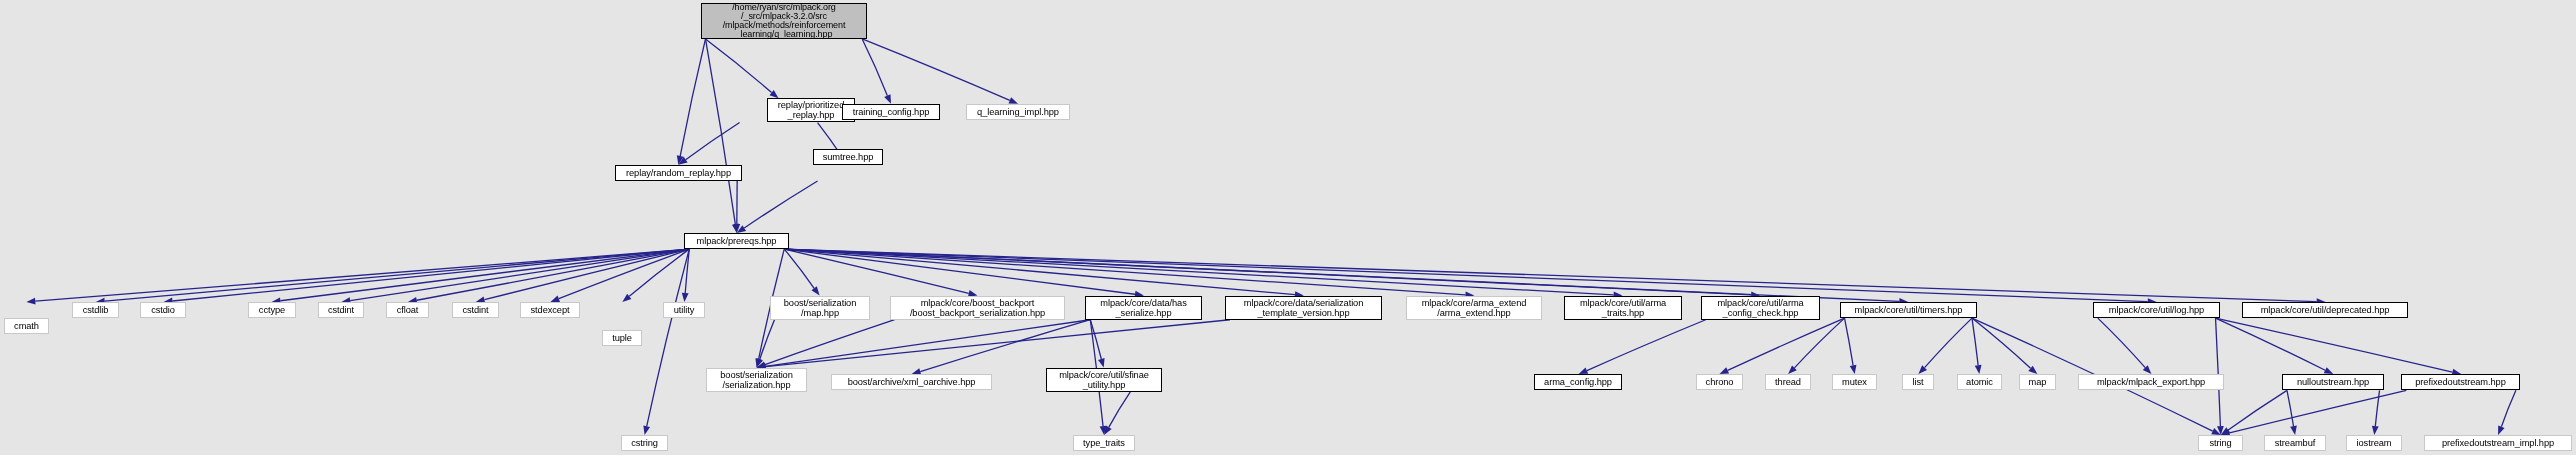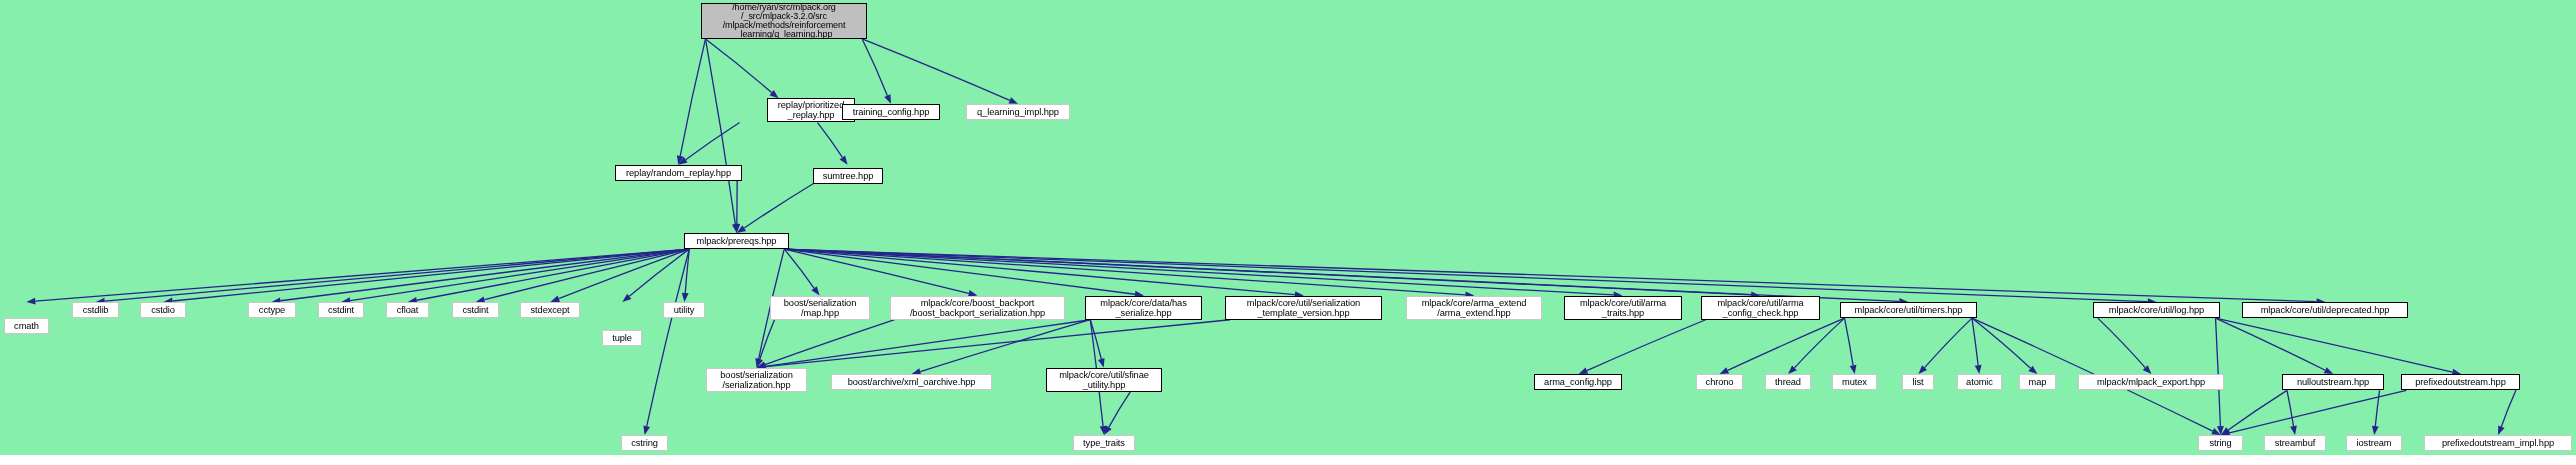--- a/index.html
+++ b/index.html
@@ -8,21 +8,21 @@
     background: #ffffff;
   }
   body {
     font-family: "Liberation Sans", sans-serif;
   }
   #graph-root {
     position: relative;
     width: 2576px;
     height: 455px;
     overflow: hidden;
-    background: #86efac;
+    background: #e5e5e5;
   }
   #graph-svg {
     position: absolute;
     top: 0;
     left: 0;
     width: 2576px;
     height: 465px;
   }
   .edge {
     fill: none;
@@ -179,39 +179,39 @@
   <div id="nodes-layer">
       <div class="node root" style="left: 701px; top: 3.2px; width: 166px; height: 36px; font-size: 9px; line-height: 9px;">/home/ryan/src/mlpack.org
 /_src/mlpack-3.2.0/src
 /mlpack/methods/reinforcement
 _learning/q_learning.hpp</div>
       <div class="node strong" style="left: 735px; top: 98px; width: 88px; height: 24px; margin-left: 32px;">replay/prioritized
 _replay.hpp</div>
       <div class="node strong" style="left: 842px; top: 104px; width: 98px; height: 16px;">training_config.hpp</div>
       <div class="node" style="left: 966px; top: 104px; width: 104px; height: 16px;">q_learning_impl.hpp</div>
       <div class="node strong" style="left: 615px; top: 165px; width: 127px; height: 16px;">replay/random_replay.hpp</div>
-      <div class="node strong" style="left: 813px; top: 168px; width: 70px; height: 16px;">sumtree.hpp</div>
+      <div class="node strong" style="left: 813px; top: 149px; width: 70px; height: 16px;">sumtree.hpp</div>
       <div class="node strong" style="left: 684px; top: 233px; width: 105px; height: 16px;">mlpack/prereqs.hpp</div>
       <div class="node" style="left: 4px; top: 318px; width: 45px; height: 16px;">cmath</div>
       <div class="node" style="left: 72px; top: 302px; width: 47px; height: 16px;">cstdlib</div>
       <div class="node" style="left: 140px; top: 302px; width: 46px; height: 16px;">cstdio</div>
       <div class="node" style="left: 248px; top: 302px; width: 48px; height: 16px;">cctype</div>
       <div class="node" style="left: 318px; top: 302px; width: 46px; height: 16px;">cstdint</div>
       <div class="node" style="left: 386px; top: 302px; width: 43px; height: 16px;">cfloat</div>
       <div class="node" style="left: 452px; top: 302px; width: 47px; height: 16px;">cstdint</div>
       <div class="node" style="left: 520px; top: 302px; width: 60px; height: 16px;">stdexcept</div>
       <div class="node" style="left: 602px; top: 302px; width: 40px; height: 16px; margin-top: 28px;">tuple</div>
       <div class="node" style="left: 663px; top: 302px; width: 42px; height: 16px;">utility</div>
       <div class="node" style="left: 770px; top: 296px; width: 100px; height: 24px;">boost/serialization
 /map.hpp</div>
       <div class="node" style="left: 890px; top: 296px; width: 175px; height: 24px;">mlpack/core/boost_backport
 /boost_backport_serialization.hpp</div>
       <div class="node strong" style="left: 1085px; top: 296px; width: 117px; height: 24px;">mlpack/core/data/has
 _serialize.hpp</div>
-      <div class="node strong" style="left: 1225px; top: 296px; width: 157px; height: 24px;">mlpack/core/util/serialization
+      <div class="node strong" style="left: 1225px; top: 296px; width: 157px; height: 24px;">mlpack/core/data/serialization
 _template_version.hpp</div>
       <div class="node" style="left: 1406px; top: 296px; width: 136px; height: 24px;">mlpack/core/arma_extend
 /arma_extend.hpp</div>
       <div class="node strong" style="left: 1564px; top: 296px; width: 118px; height: 24px;">mlpack/core/util/arma
 _traits.hpp</div>
       <div class="node strong" style="left: 1701px; top: 296px; width: 119px; height: 24px;">mlpack/core/util/arma
 _config_check.hpp</div>
       <div class="node strong" style="left: 1840px; top: 302px; width: 137px; height: 16px;">mlpack/core/util/timers.hpp</div>
       <div class="node strong" style="left: 2093px; top: 302px; width: 127px; height: 16px;">mlpack/core/util/log.hpp</div>
       <div class="node strong" style="left: 2242px; top: 302px; width: 166px; height: 16px;">mlpack/core/util/deprecated.hpp</div>

